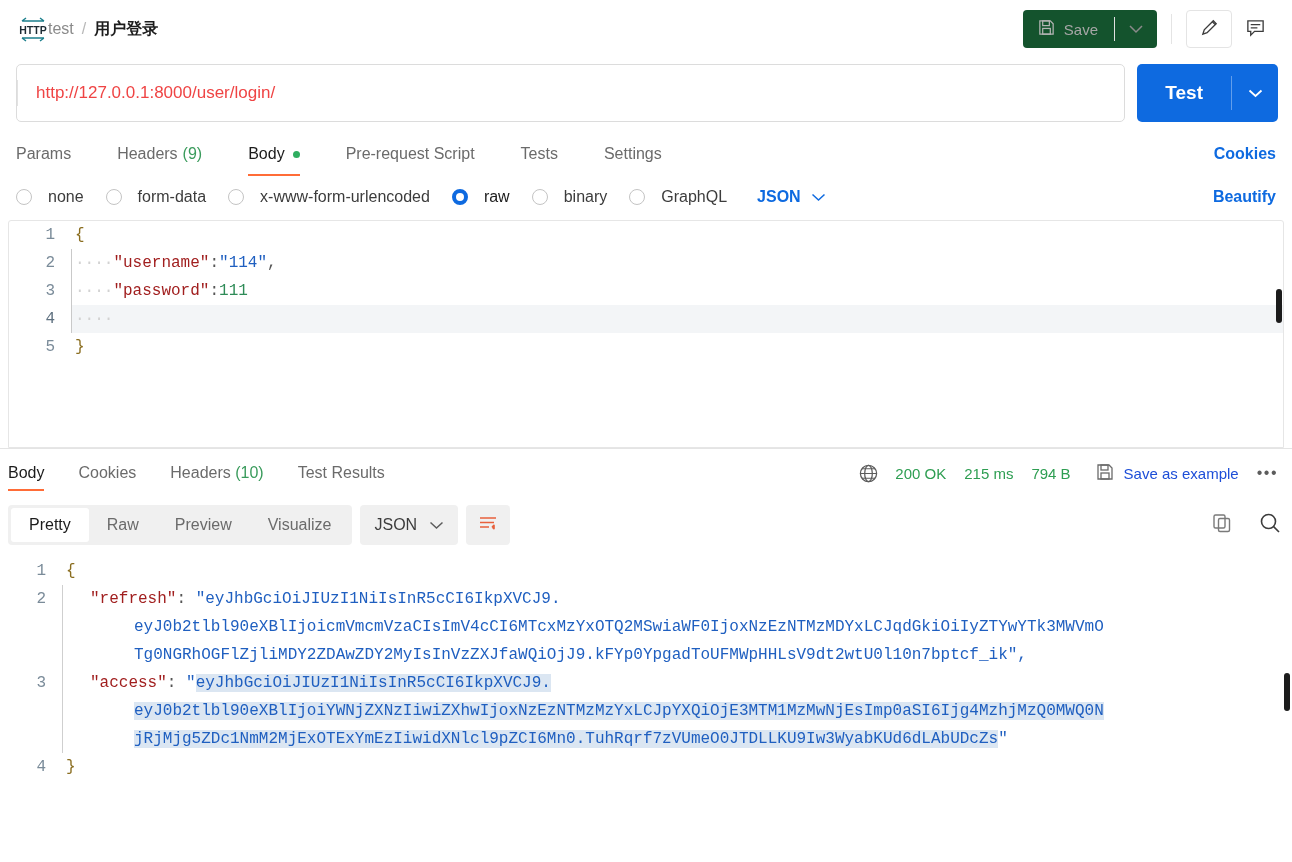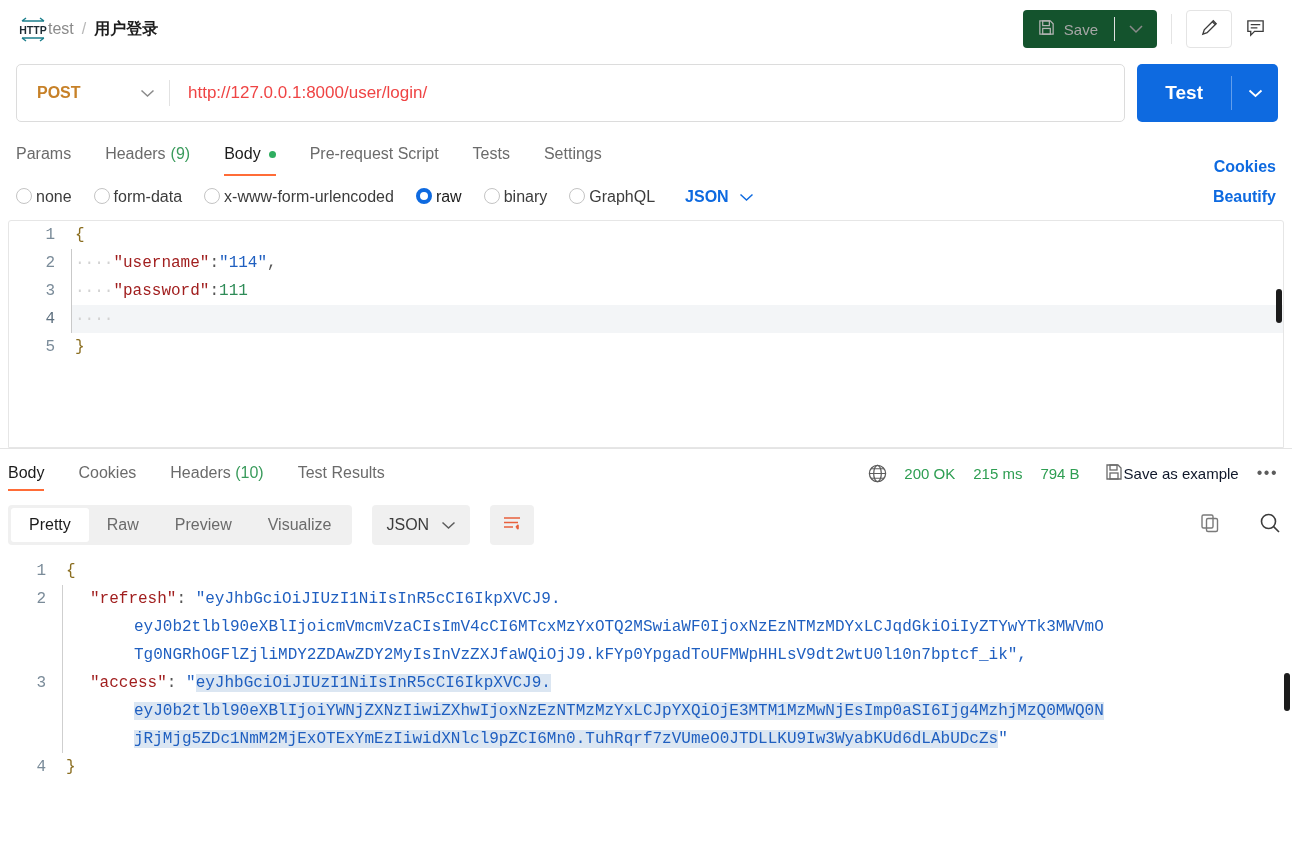--- a/index.html
+++ b/index.html
@@ -104,24 +104,24 @@
   }
   .send-div { width: 1px; background: rgba(255,255,255,.35); margin: 12px 0; }
   .send-caret {
     width: 46px;
     display: flex; align-items: center; justify-content: center;
     color: #fff;
   }
 
   
   .req-tabs {
-    display: flex; align-items: flex-end;
+    display: flex; align-items: center;
     padding: 0 16px;
     height: 44px;
-    gap: 0;
+    gap: 12px;
   }
   .req-tab {
     position: relative;
     display: flex; align-items: center; gap: 5px;
     padding: 0 17px;
     height: 44px;
     font-size: 16px;
     color: #6b6b6b;
     white-space: nowrap;
   }
@@ -145,21 +145,21 @@
   .tabs-spacer { flex: 1 1 auto; }
   .cookies-link { color: #0e6ae0; font-size: 16px; font-weight: bold; }
 
   
   .bodytype-row {
     display: flex; align-items: center;
     padding: 8px 16px 10px 16px;
     height: 44px;
   }
   .radio-opt {
-    display: flex; gap: 4px;
+    display: flex; align-items: center; gap: 16px;
     margin-right: 22px;
     font-size: 16px;
     color: #3c3c3c;
   }
   .radio-circle {
     width: 16px; height: 16px;
     border-radius: 50%;
     border: 1.6px solid #c4c4c4;
     flex: 0 0 auto;
   }
@@ -253,31 +253,31 @@
     height: 2px;
     background: #ff6c37;
   }
   .status-meta {
     display: flex; align-items: center; gap: 0;
     font-size: 15px;
   }
   .status-meta .globe { margin-right: 16px; display: flex; align-items: center; }
   .status-green { color: #2e9e52; margin-right: 18px; }
   .save-example {
-    display: flex; align-items: center; 
-    color: #0f172a; font-size: 15px;
+    display: flex; align-items: center; gap: 9px;
+    color: #1d4ed8; font-size: 15px;
     margin-left: 6px;
   }
   .dots-btn { margin-left: 18px; color: #5c5c5c; letter-spacing: 1.5px; font-size: 16px; }
 
   
   .resp-toolbar {
     display: flex; align-items: flex-end;
     padding: 8px 2px 10px 8px;
-    gap: 20px;
+    gap: 8px;
   }
   .seg-group {
     display: flex; align-items: center;
     background: #f0f0f0;
     border-radius: 4px;
     height: 40px;
     padding: 3px;
   }
   .seg {
     padding: 0 18px;
@@ -411,28 +411,20 @@
       <svg width="21" height="21" viewBox="0 0 22 22">
         <path d="M3 4 h16 v11 h-9 l-4 4 v-4 h-3 z" fill="none" stroke="#3c3c3c" stroke-width="1.4"></path>
         <path d="M6 8 h10 M6 11.5 h7" stroke="#3c3c3c" stroke-width="1.3"></path>
       </svg>
     </span>
   </div>
 </div>
 
 <div class="urlbar-row">
   <div class="url-input-wrap">
-    <div class="method-box">
-      <span class="method-label">POST</span>
-      <span class="method-caret">
-        <svg width="15" height="9" viewBox="0 0 15 9">
-            <path d="M1.5 1.5 L7.5 7 L13.5 1.5" fill="none" stroke="#8a8a8a" stroke-width="1.5"></path>
-          </svg>
-      </span>
-    </div>
     <div class="method-divider"></div>
     <div class="url-text" placeholder="Enter URL or paste text">http://127.0.0.1:8000/user/login/</div>
   </div>
   <div class="send-group">
     <div class="send-btn">Test</div>
     <div class="send-div"></div>
     <div class="send-caret">
       <svg width="15" height="9" viewBox="0 0 15 9">
           <path d="M1.5 1.5 L7.5 7 L13.5 1.5" fill="none" stroke="#ffffff" stroke-width="1.8"></path>
         </svg>

